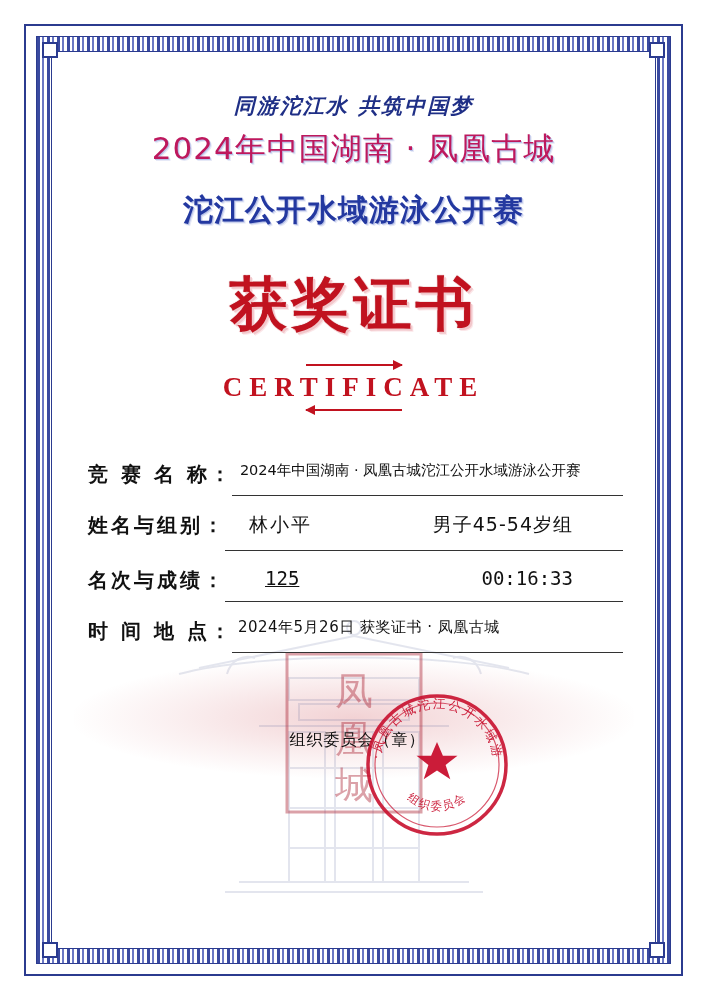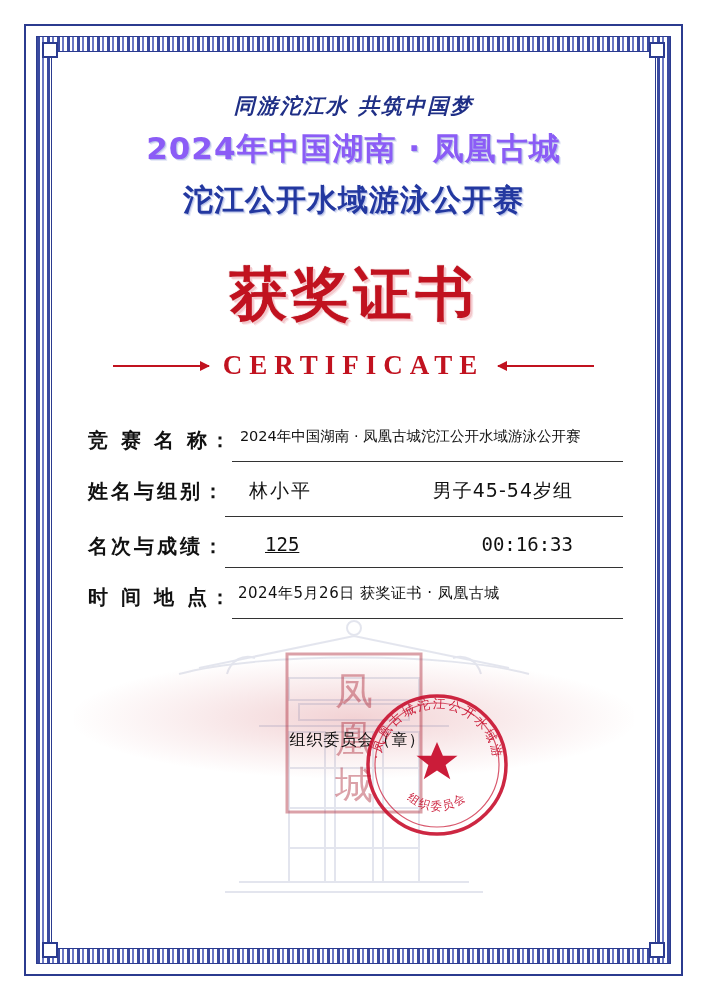--- a/index.html
+++ b/index.html
@@ -125,30 +125,30 @@
     font-family: "DejaVu Sans", sans-serif;
     font-weight: bold;
     font-size: 21px;
     letter-spacing: 2px;
     font-style: italic;
   }
   .title-main {
     position: relative;
     margin-top: 8px;
     text-align: center;
-    color: #8b5cf6;
-    font-family: "DejaVu Sans", sans-serif;
-    font-weight: bold;
+    color: #be185d;
+    font-family: "DejaVu Sans", sans-serif;
+    font-weight: normal;
     font-size: 31px;
     letter-spacing: 1px;
     text-shadow: 1px 1px 0 #b9c2e8, 2px 2px 0 #e6e9f7;
   }
   .title-sub {
     position: relative;
-    margin-top: 10px;
+    margin-top: 20px;
     text-align: center;
     color: #2338a0;
     font-family: "DejaVu Sans", sans-serif;
     font-weight: bold;
     font-size: 30px;
     letter-spacing: 1px;
     text-shadow: 1px 1px 0 #b9c2e8, 2px 2px 0 #e6e9f7;
   }
 
   
@@ -165,21 +165,22 @@
       2px 2px 0 #f2c7cb,
       3px 3px 0 #fbe7e9,
       0 0 1px #a00d18;
   }
   .cert-en-row {
     position: relative;
     margin-top: 16px;
     display: flex;
     align-items: center;
     justify-content: center;
-    gap: 14px;
+    gap: 2px;
+    flex-direction: column;
   }
   .cert-en {
     font-family: "Liberation Serif", serif;
     font-weight: bold;
     font-size: 27px;
     letter-spacing: 7px;
     color: #c1121f;
   }
   .arrow-left, .arrow-right {
     width: 96px;

